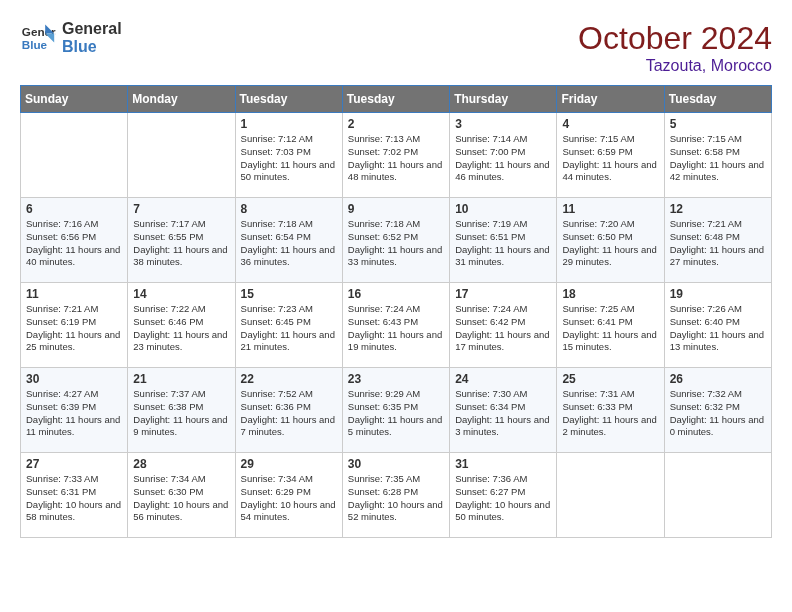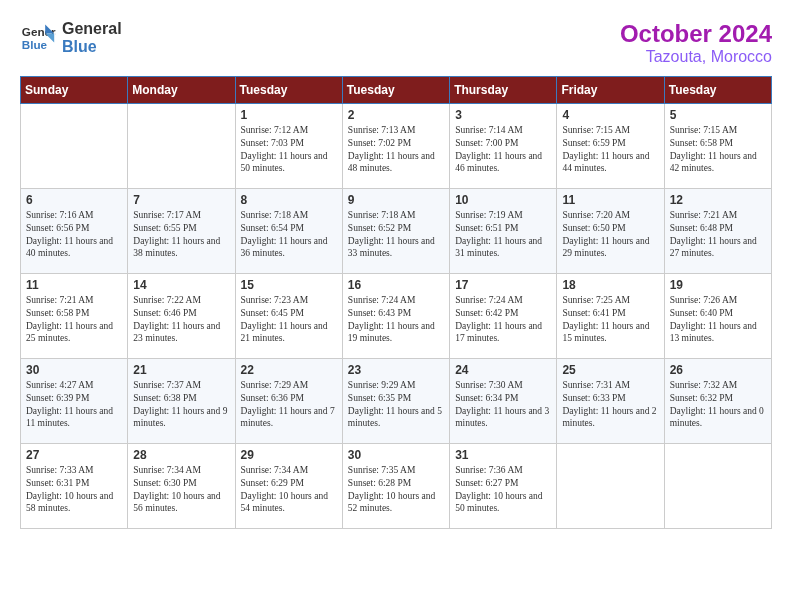--- a/index.html
+++ b/index.html
@@ -22,35 +22,35 @@
     }
     .logo-icon {
       width: 36px;
       height: 36px;
       margin-right: 2px;
     }
     .title-area {
       text-align: right;
     }
     .month-title {
-      font-size: 24px;
-      font-weight: bold;
-      color: #a21caf;
+      font-size: 32px;
+      font-weight: normal;
+      color: #7f1d1d;
     }
     .location {
       font-size: 16px;
-      color: #8b5cf6;
+      color: #4c1d95;
     }
     table {
       width: 100%;
       border-collapse: collapse;
       table-layout: fixed;
     }
     th {
-      background-color: #7f1d1d;
+      background-color: #737373;
       color: #fff;
       font-size: 12px;
       font-weight: bold;
       padding: 6px 4px;
       text-align: left;
       border: 1px solid #3a7abf;
     }
     td {
       border: 1px solid #ccc;
       vertical-align: top;
@@ -62,21 +62,20 @@
     .day-num {
       font-size: 12px;
       font-weight: bold;
       display: block;
       margin-bottom: 2px;
     }
     .cell-info {
       font-size: 9.5px;
       line-height: 1.35;
       color: #333;
-      font-family: Liberation Serif, serif;
     }
     tr:nth-child(even) td {
       background-color: #f5f8fc;
     }
     tr:nth-child(odd) td {
       background-color: #fff;
     }
     td.empty {
       background-color: #fff;
     }
@@ -191,21 +190,21 @@
           <span class="day-num">12</span>
           <div class="cell-info">Sunrise: 7:21 AM
 Sunset: 6:48 PM
 Daylight: 11 hours and 27 minutes.</div>
         </td>
       </tr>
       <tr>
         <td>
           <span class="day-num">11</span>
           <div class="cell-info">Sunrise: 7:21 AM
-Sunset: 6:58 PM
+Sunset: 6:19 PM
 Daylight: 11 hours and 25 minutes.</div>
         </td>
         <td>
           <span class="day-num">14</span>
           <div class="cell-info">Sunrise: 7:22 AM
 Sunset: 6:46 PM
 Daylight: 11 hours and 23 minutes.</div>
         </td>
         <td>
           <span class="day-num">15</span>
@@ -246,21 +245,21 @@
 Daylight: 11 hours and 11 minutes.</div>
         </td>
         <td>
           <span class="day-num">21</span>
           <div class="cell-info">Sunrise: 7:37 AM
 Sunset: 6:38 PM
 Daylight: 11 hours and 9 minutes.</div>
         </td>
         <td>
           <span class="day-num">22</span>
-          <div class="cell-info">Sunrise: 7:29 AM
+          <div class="cell-info">Sunrise: 7:52 AM
 Sunset: 6:36 PM
 Daylight: 11 hours and 7 minutes.</div>
         </td>
         <td>
           <span class="day-num">23</span>
           <div class="cell-info">Sunrise: 9:29 AM
 Sunset: 6:35 PM
 Daylight: 11 hours and 5 minutes.</div>
         </td>
         <td>

